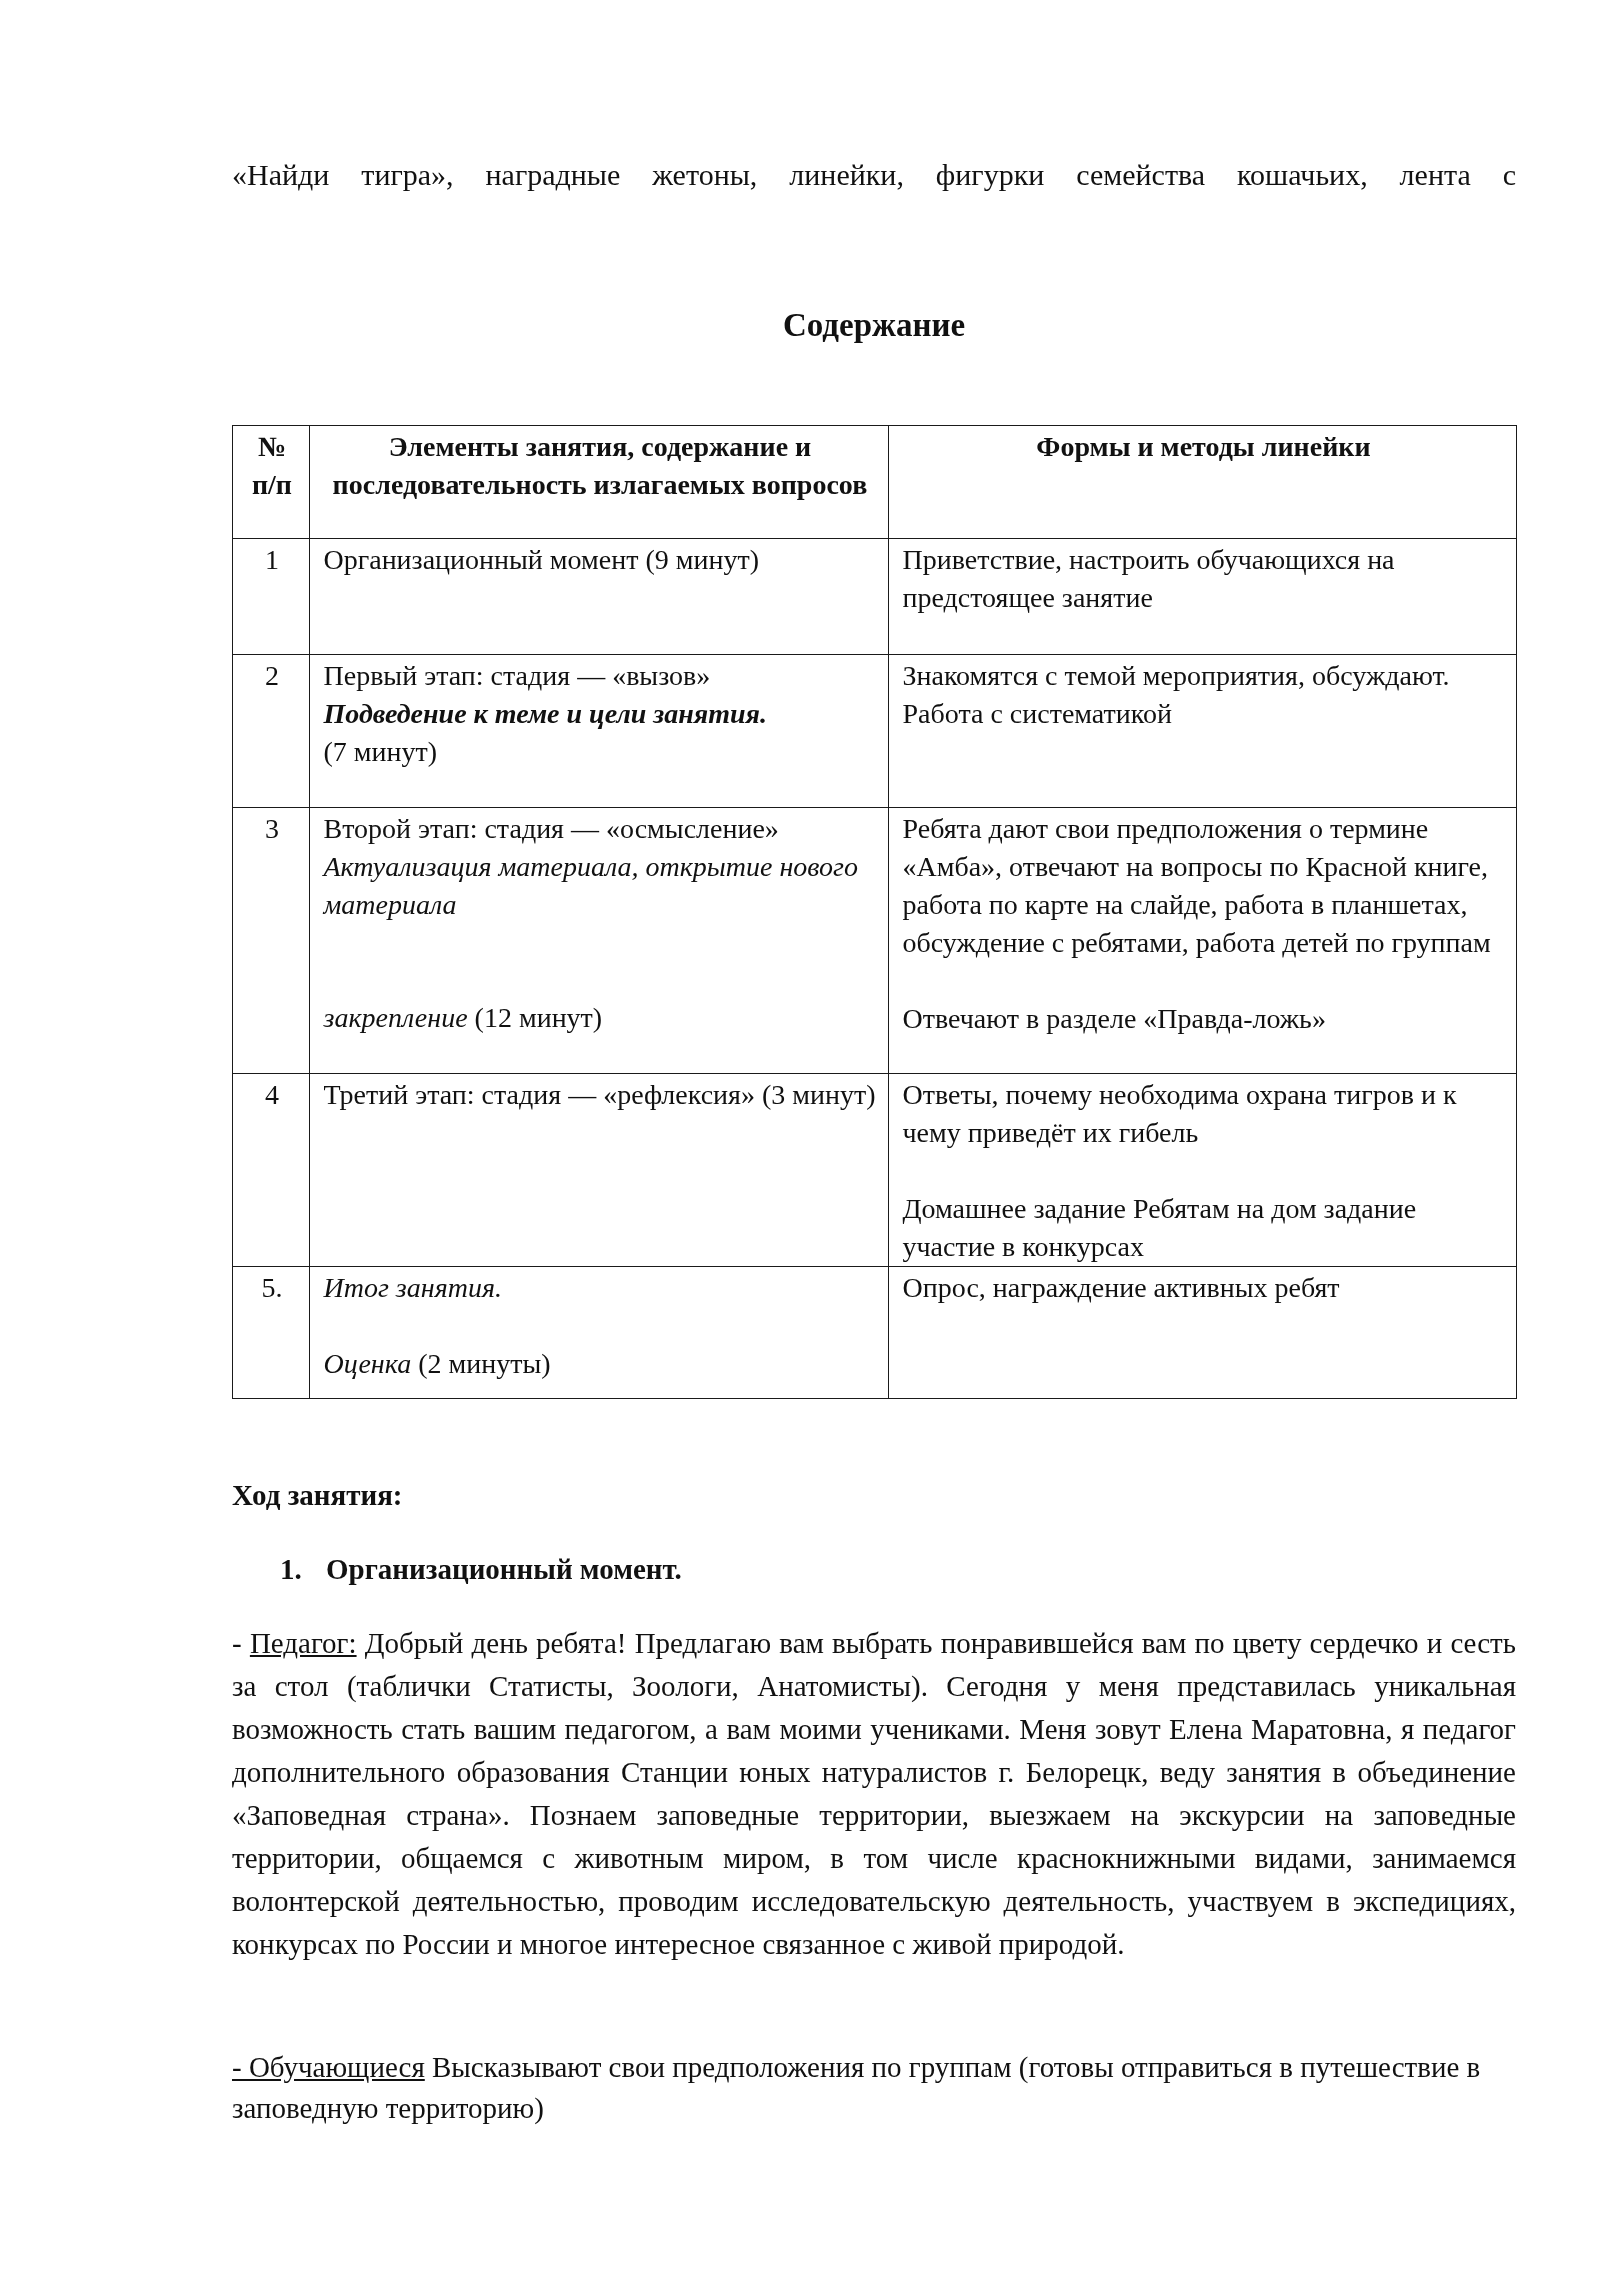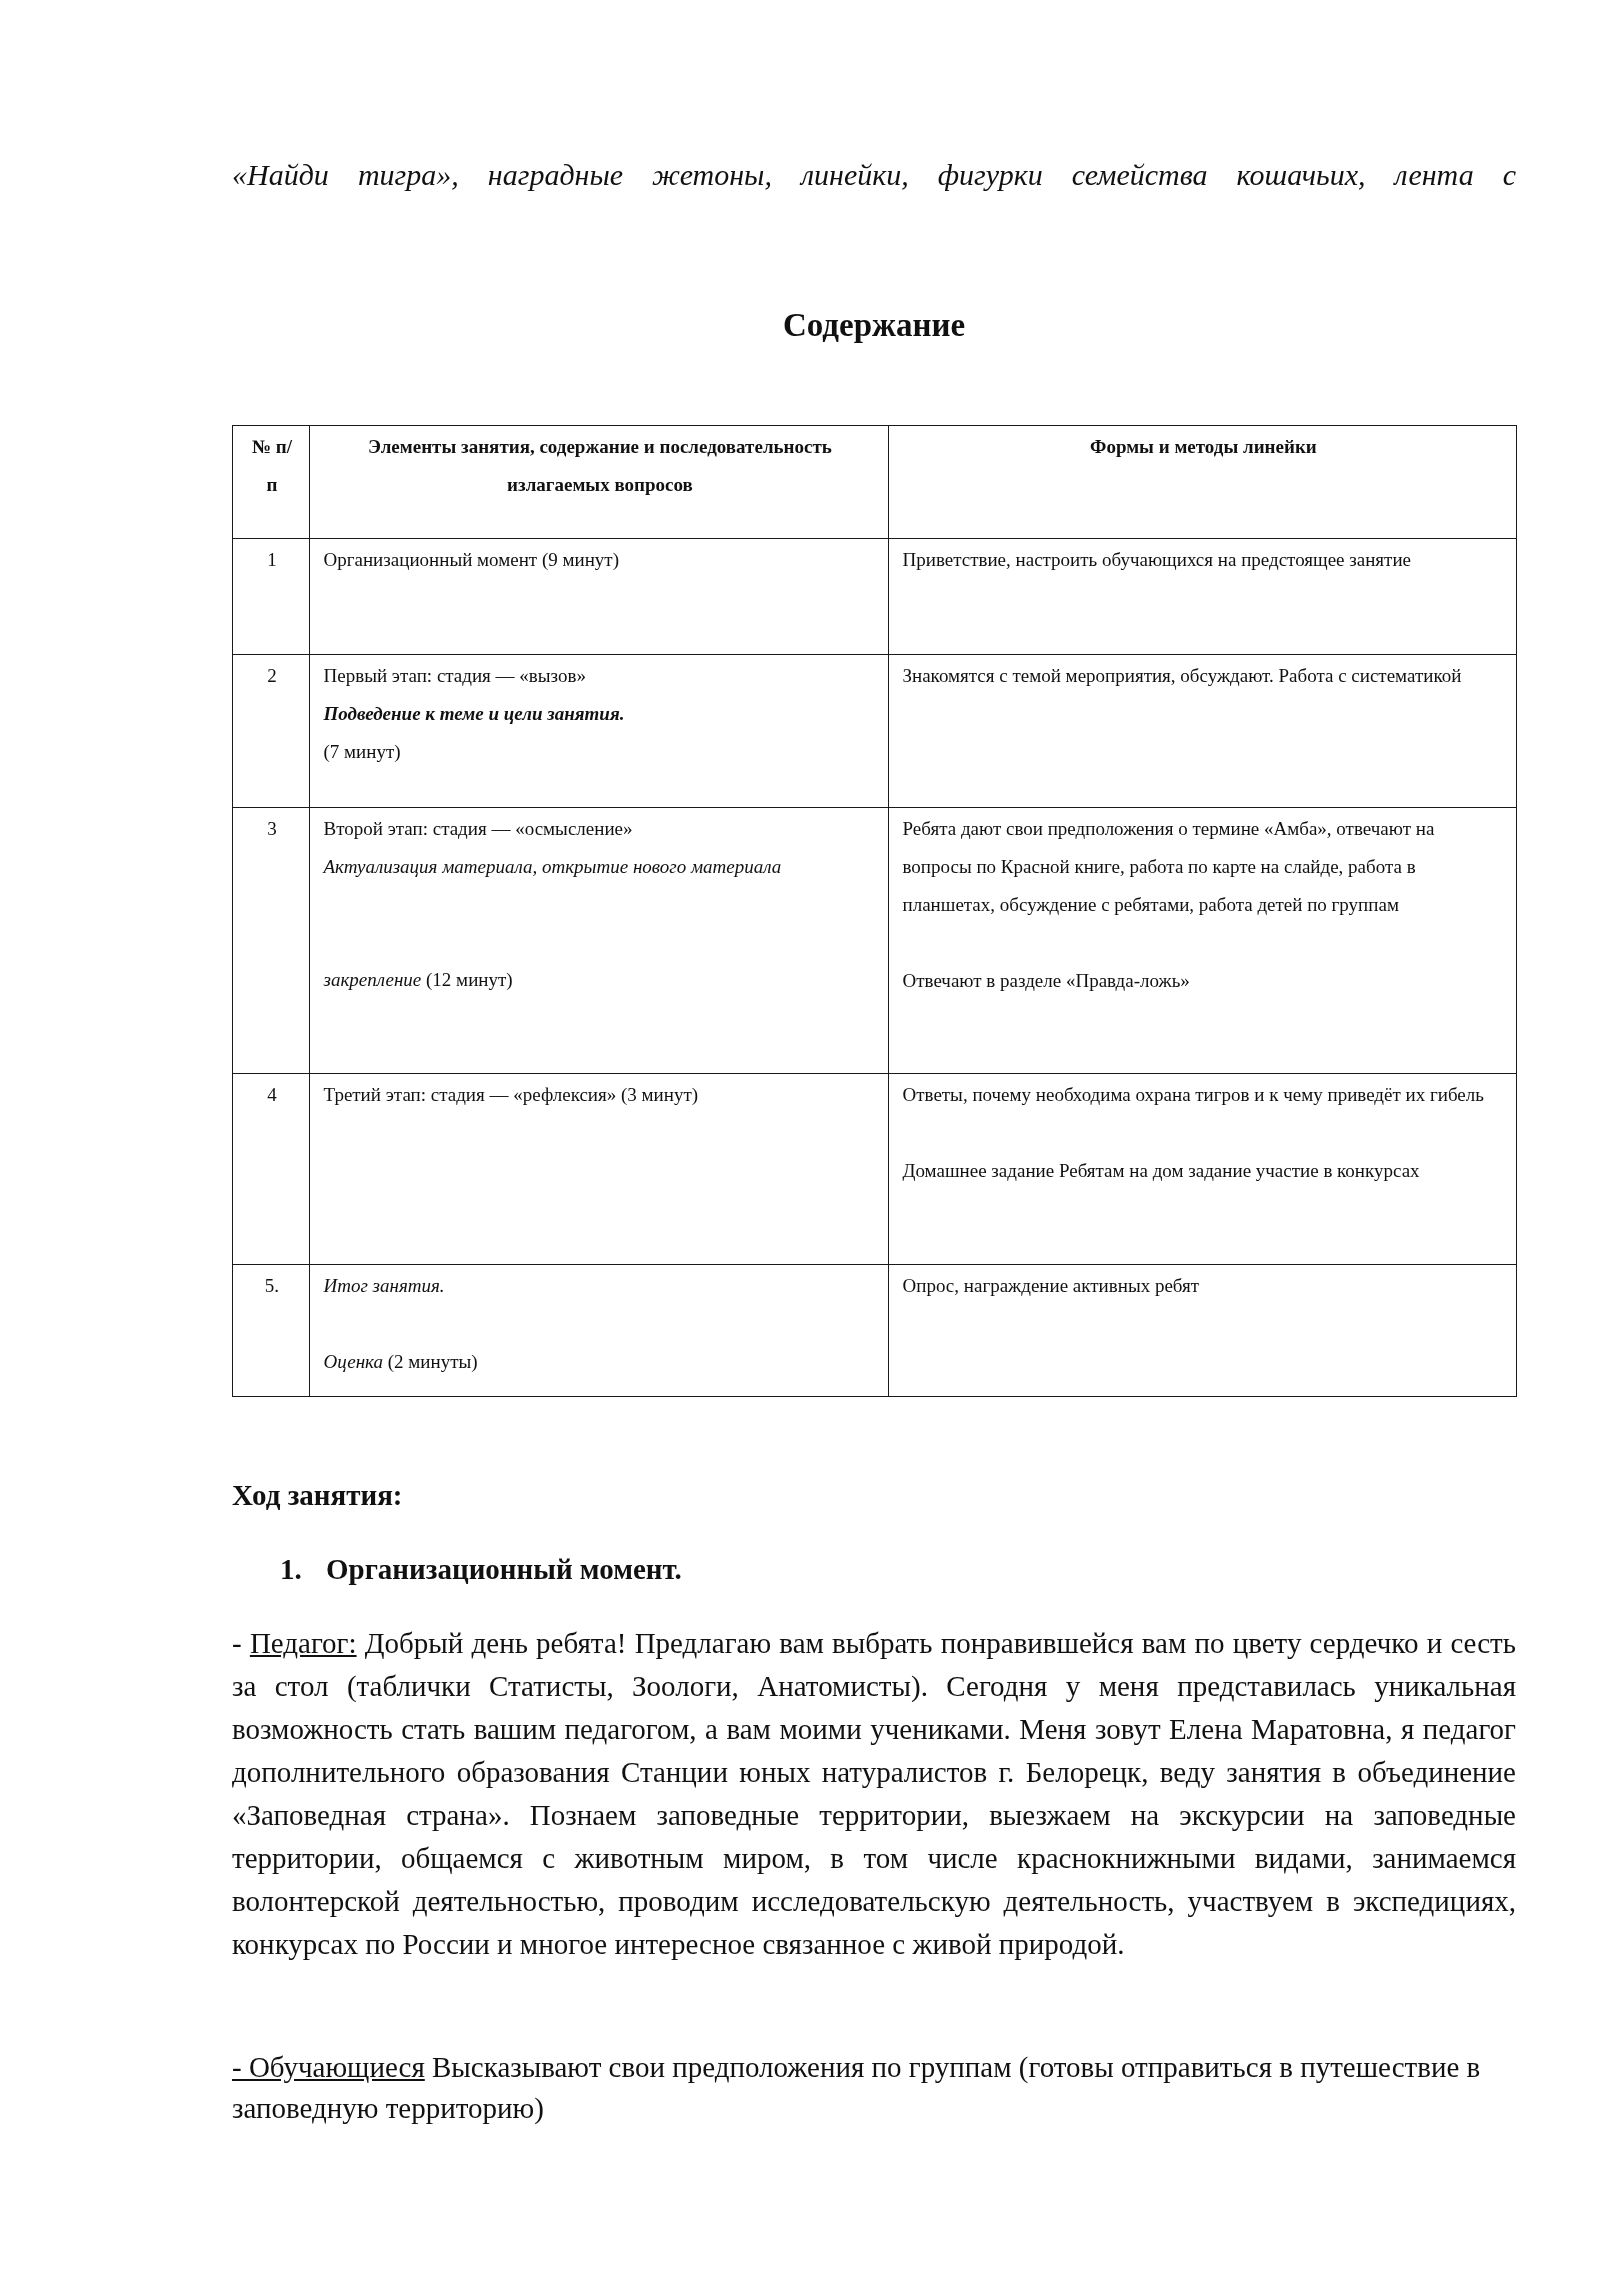--- a/index.html
+++ b/index.html
@@ -1,22 +1,22 @@
 <!DOCTYPE html>
 <html><head>
 <meta charset="utf-8">
 <style>
   html, body { margin: 0; padding: 0; background: #ffffff; }
   body { width: 1622px; height: 2293px; position: relative; overflow: hidden;
          font-family: "Liberation Serif", "DejaVu Serif", serif; color: #111; }
   .page { position: absolute; left: 232px; top: 0; width: 1284px; }
-  .intro { position: absolute; top: 154px; left: 0; width: 1284px; font-size: 30px; line-height: 41px; text-align: justify; text-align-last: left; font-style: italic; }
+  .intro { position: absolute; top: 154px; left: 0; width: 1284px; font-size: 30px; line-height: 41px; text-align: justify; text-align-last: left; }
   .intro .l1 { text-align: justify; text-align-last: justify; display: block; }
   .title { position: absolute; top: 307px; left: 0; width: 1284px; text-align: center; font-weight: bold; font-size: 33px; }
-  table.contents { position: absolute; top: 425px; left: 0; width: 1284px; border-collapse: collapse; font-size: 19px; line-height: 38px; table-layout: fixed; }
+  table.contents { position: absolute; top: 425px; left: 0; width: 1284px; border-collapse: collapse; font-size: 28px; line-height: 38px; table-layout: fixed; }
   table.contents td, table.contents th { border: 1.9px solid #1a1a1a; vertical-align: top; padding: 1.9px 11.6px 0 13.5px; }
   table.contents th { font-weight: bold; text-align: center; }
   table.contents col.c1 { width: 77px; }
   table.contents col.c2 { width: 579px; }
   table.contents col.c3 { width: 628px; }
   td.num { text-align: center; padding-left: 3.9px; padding-right: 3.9px; }
   tr.h0 { height: 113px; }
   tr.r1 { height: 116px; }
   tr.r2 { height: 153px; }
   tr.r3 { height: 266px; }

